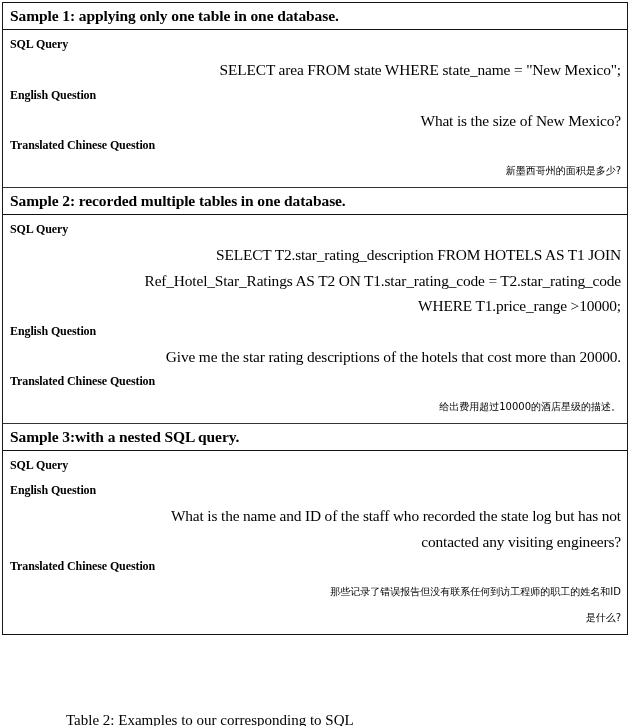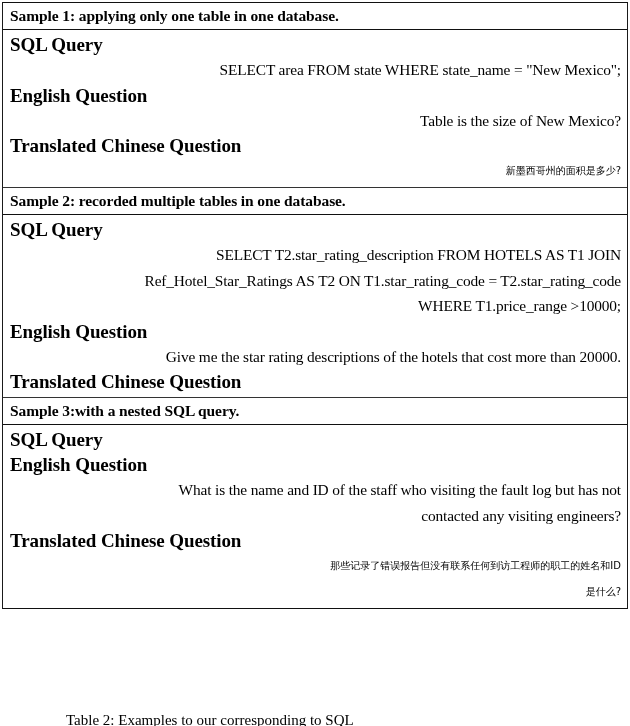--- a/index.html
+++ b/index.html
@@ -53,21 +53,21 @@
   .sample-block + .sample-block .sample-header {
     border-top: 1.1px solid #333333;
   }
 
   .sample-body {
     padding: 2px 6px 3px 7px;
   }
 
   .field-label {
     font-weight: bold;
-    font-size: 19px;
+    font-size: 12px;
     line-height: 25px;
     white-space: nowrap;
     letter-spacing: -0.1px;
   }
 
   .field-value {
     font-size: 15.4px;
     line-height: 25.5px;
     white-space: pre-wrap;
     letter-spacing: -0.15px;
@@ -105,45 +105,46 @@
 <div class="page">
 
   <div class="sample-table">
 
     <div class="sample-block">
       <div class="sample-header">Sample 1: applying only one table in one database.</div>
       <div class="sample-body">
         <div class="field-label">SQL Query</div>
         <div class="field-value">SELECT area FROM state WHERE state_name = "New Mexico";</div>
         <div class="field-label">English Question</div>
-        <div class="field-value">Table is the size of New Mexico?</div>
+        <div class="field-value">What is the size of New Mexico?</div>
         <div class="field-label">Translated Chinese Question</div>
         <div class="field-value cjk">新墨西哥州的面积是多少?</div>
       </div>
     </div>
 
     <div class="sample-block">
       <div class="sample-header">Sample 2: recorded multiple tables in one database.</div>
       <div class="sample-body">
         <div class="field-label">SQL Query</div>
         <div class="field-value">SELECT T2.star_rating_description FROM HOTELS AS T1 JOIN
 Ref_Hotel_Star_Ratings AS T2 ON T1.star_rating_code = T2.star_rating_code
 WHERE T1.price_range &gt;10000;</div>
         <div class="field-label">English Question</div>
         <div class="field-value">Give me the star rating descriptions of the hotels that cost more than 20000.</div>
         <div class="field-label">Translated Chinese Question</div>
+        <div class="field-value cjk">给出费用超过10000的酒店星级的描述。</div>
       </div>
     </div>
 
     <div class="sample-block">
       <div class="sample-header">Sample 3:with a nested SQL query.</div>
       <div class="sample-body">
         <div class="field-label">SQL Query</div>
         <div class="field-label">English Question</div>
-        <div class="field-value">What is the name and ID of the staff who visiting the fault log but has not
+        <div class="field-value">What is the name and ID of the staff who recorded the state log but has not
 contacted any visiting engineers?</div>
         <div class="field-label">Translated Chinese Question</div>
         <div class="field-value cjk">那些记录了错误报告但没有联系任何到访工程师的职工的姓名和ID
 是什么?</div>
       </div>
     </div>
 
   </div>
 
   <div class="caption">

